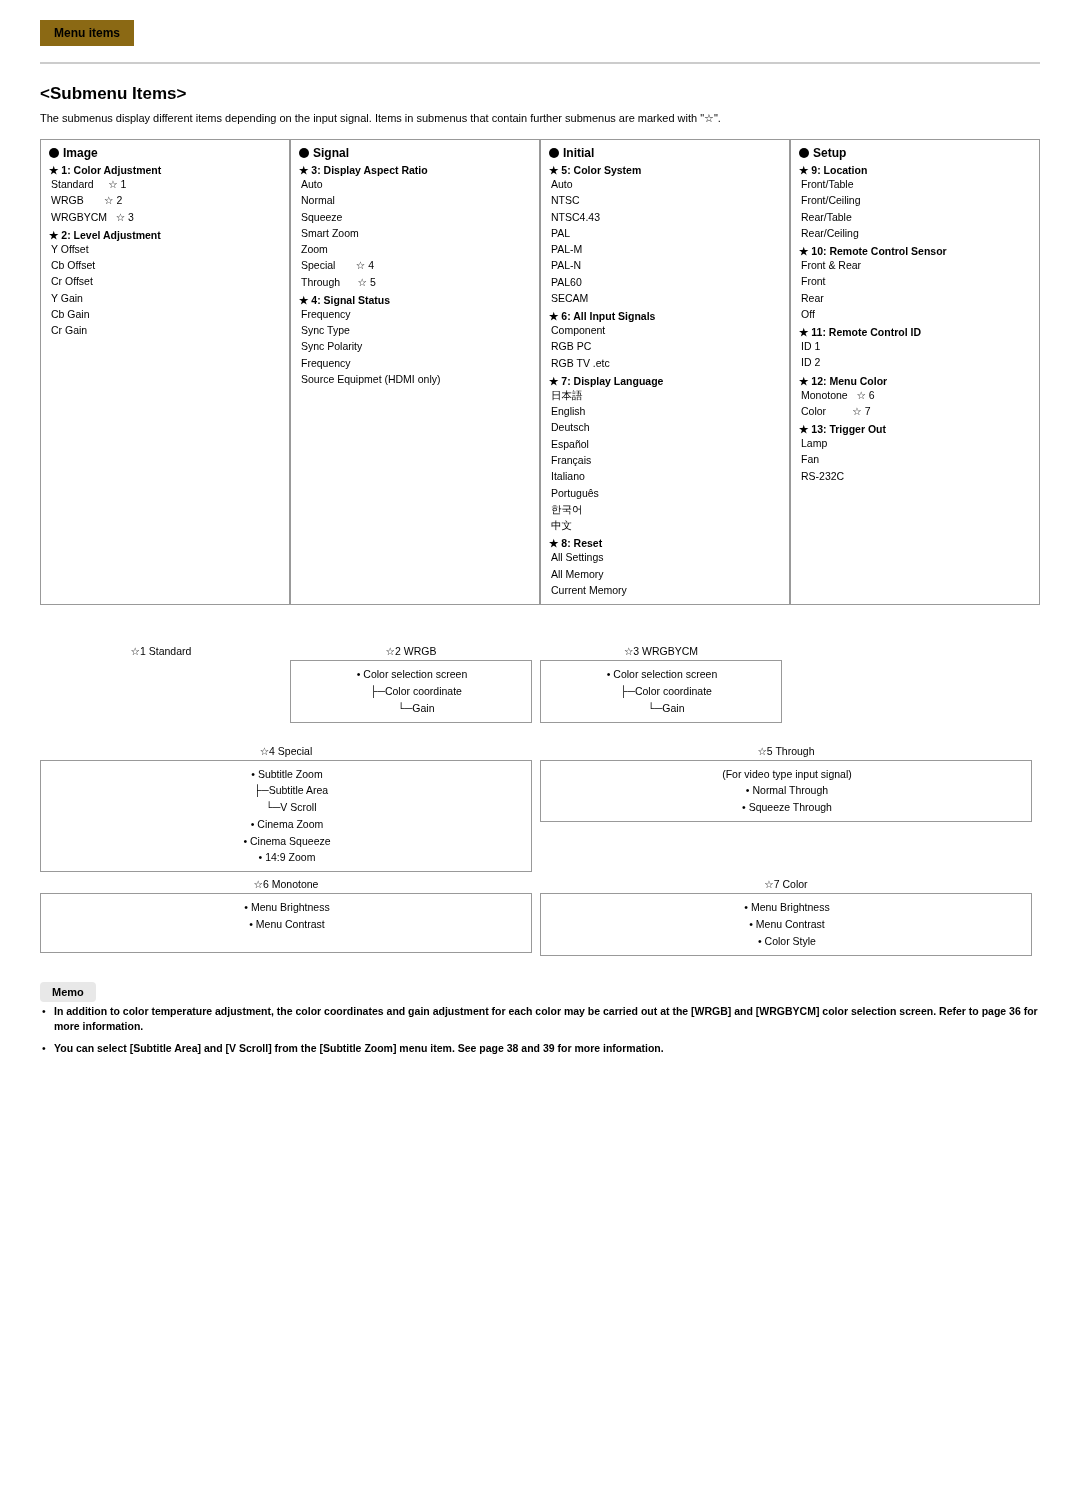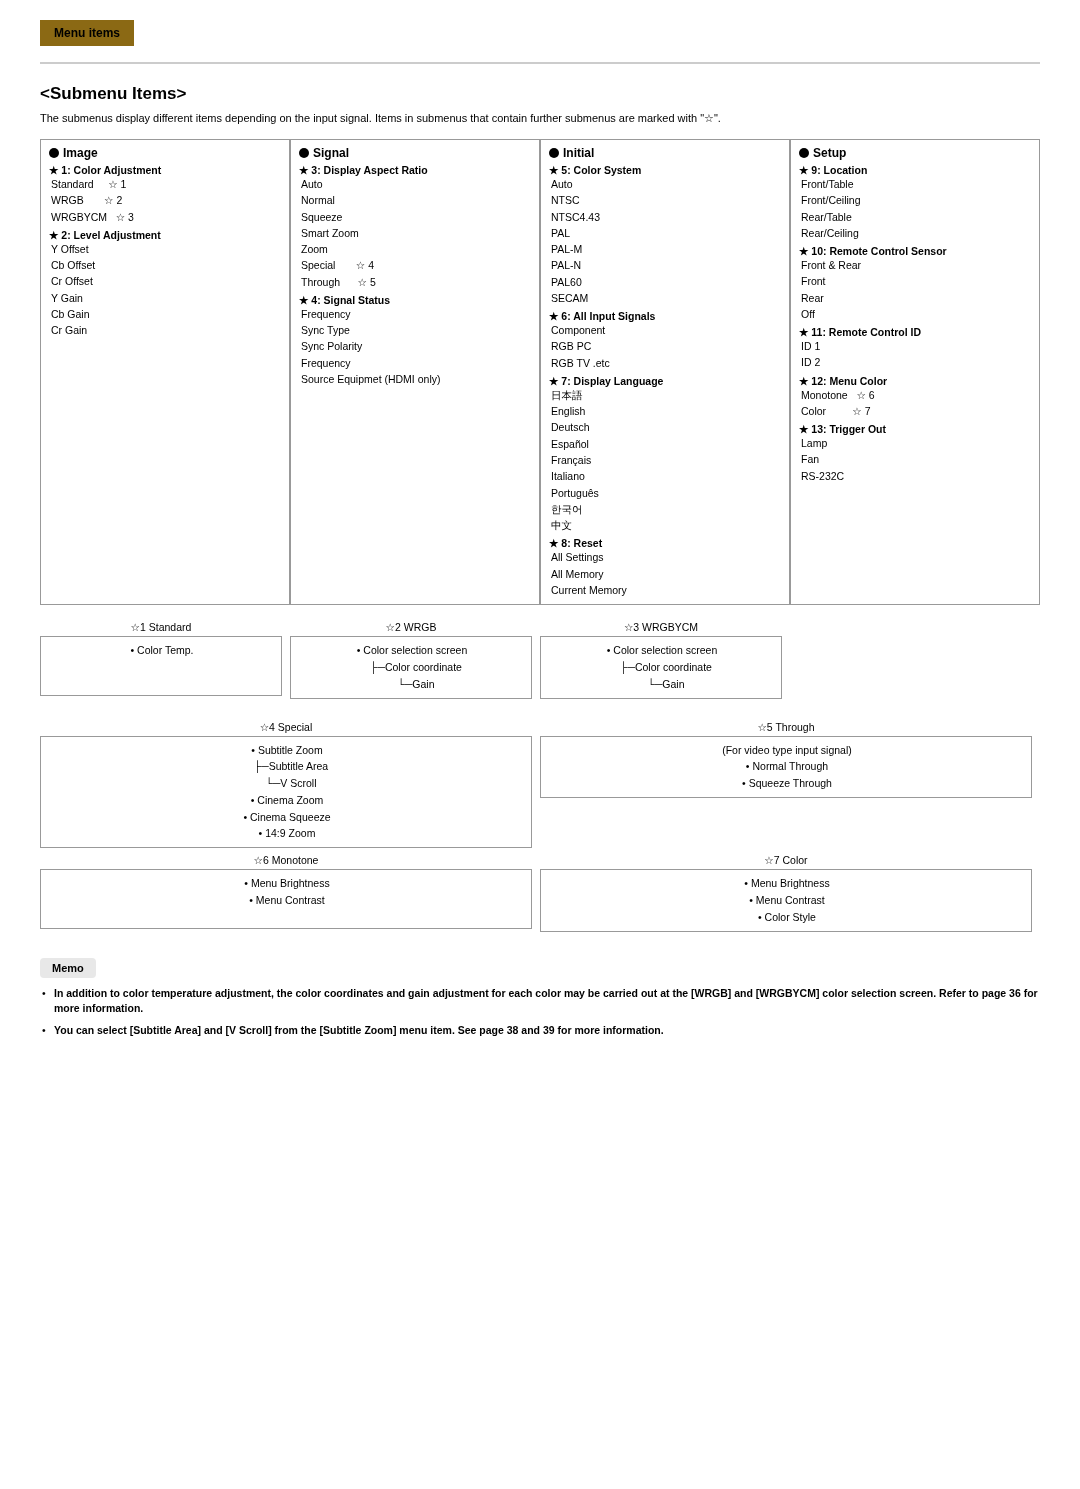--- a/index.html
+++ b/index.html
@@ -43,21 +43,21 @@
     .section-desc {
       font-size: 11px;
       margin-bottom: 14px;
     }
 
     
     .submenu-grid {
       display: grid;
       grid-template-columns: 1fr 1fr 1fr 1fr;
       gap: 0;
-      margin-bottom: 16px;
+      margin-bottom: 40px;
     }
 
     .submenu-col {
       border: 1px solid #999;
       padding: 6px 8px;
     }
 
     .submenu-col-header {
       font-weight: bold;
       font-size: 12px;
@@ -139,21 +139,21 @@
     .tree-line { padding-left: 10px; }
 
     
     .memo-box {
       background: #e8e8e8;
       border-radius: 4px;
       padding: 4px 12px;
       display: inline-block;
       font-weight: bold;
       font-size: 11px;
-      margin-bottom: 8px;
+      margin-bottom: 2px;
     }
 
     .memo-section {
       margin-top: 16px;
     }
 
     .memo-list {
       list-style: none;
       padding: 0;
     }
@@ -309,23 +309,20 @@
 
   
   <div>
 
     <div class="lower-grid-row lower-grid-row-top">
 
       <div class="lower-col">
         <div class="lower-col-label">
           <span>☆1 Standard</span>
         </div>
-        <div class="lower-col-box">
-          <div class="bullet-item">• Color Temp.</div>
-        </div>
       </div>
 
       <div class="lower-col">
         <div class="lower-col-label">
           <span>☆2 WRGB</span>
         </div>
         <div class="lower-col-box">
           <div class="bullet-item">• Color selection screen</div>
           <div class="tree-line">├─Color coordinate</div>
           <div class="tree-line">└─Gain</div>

